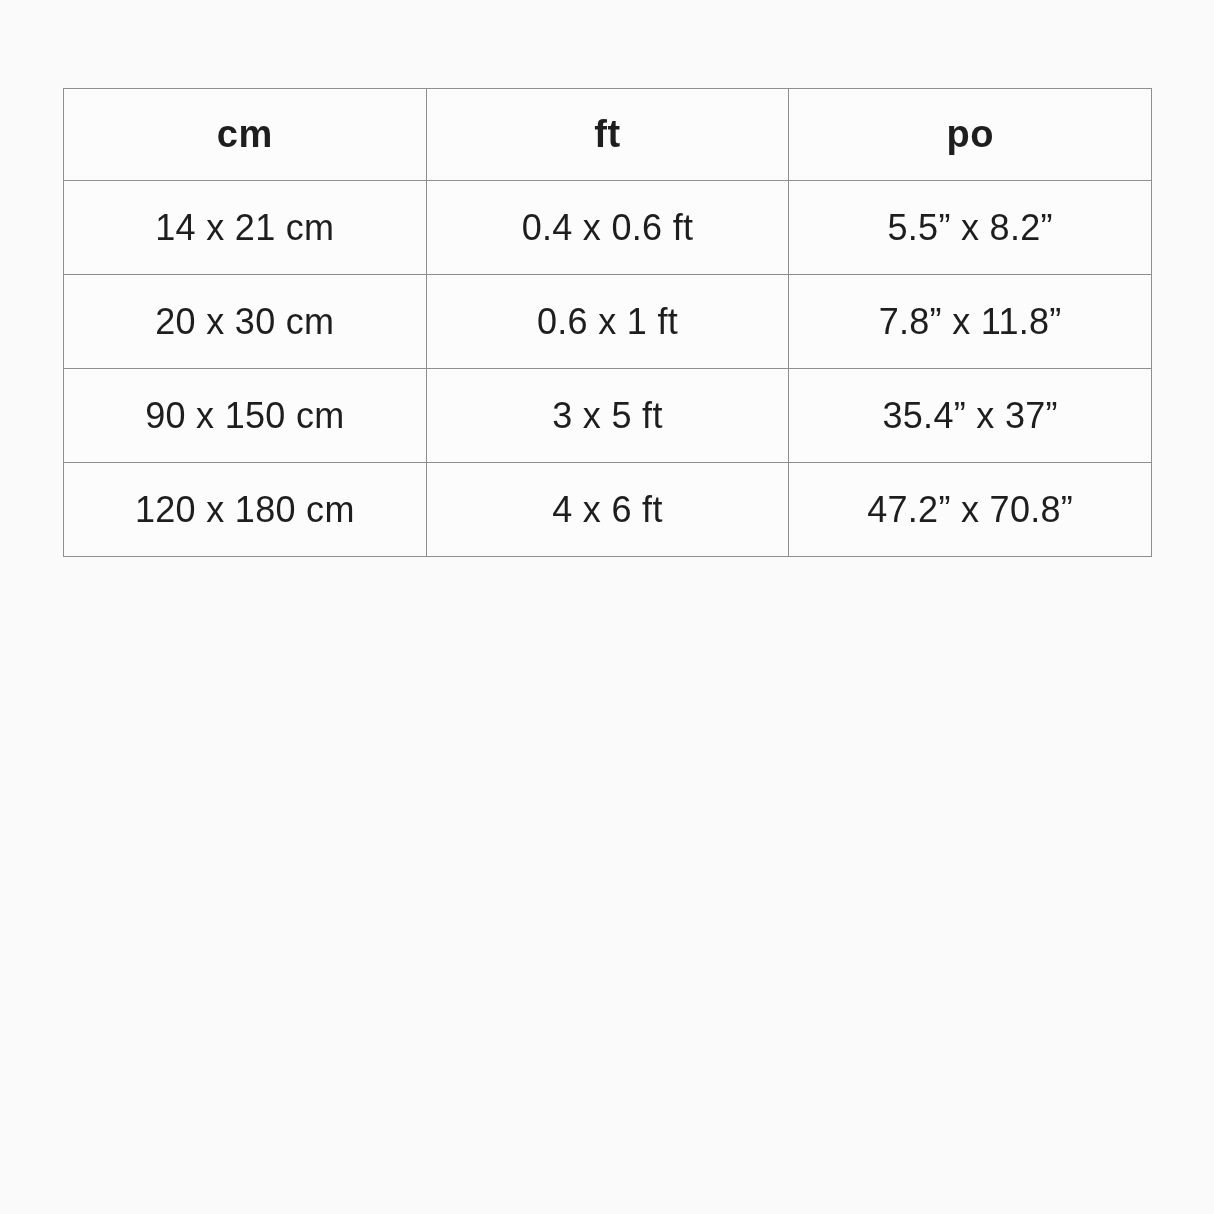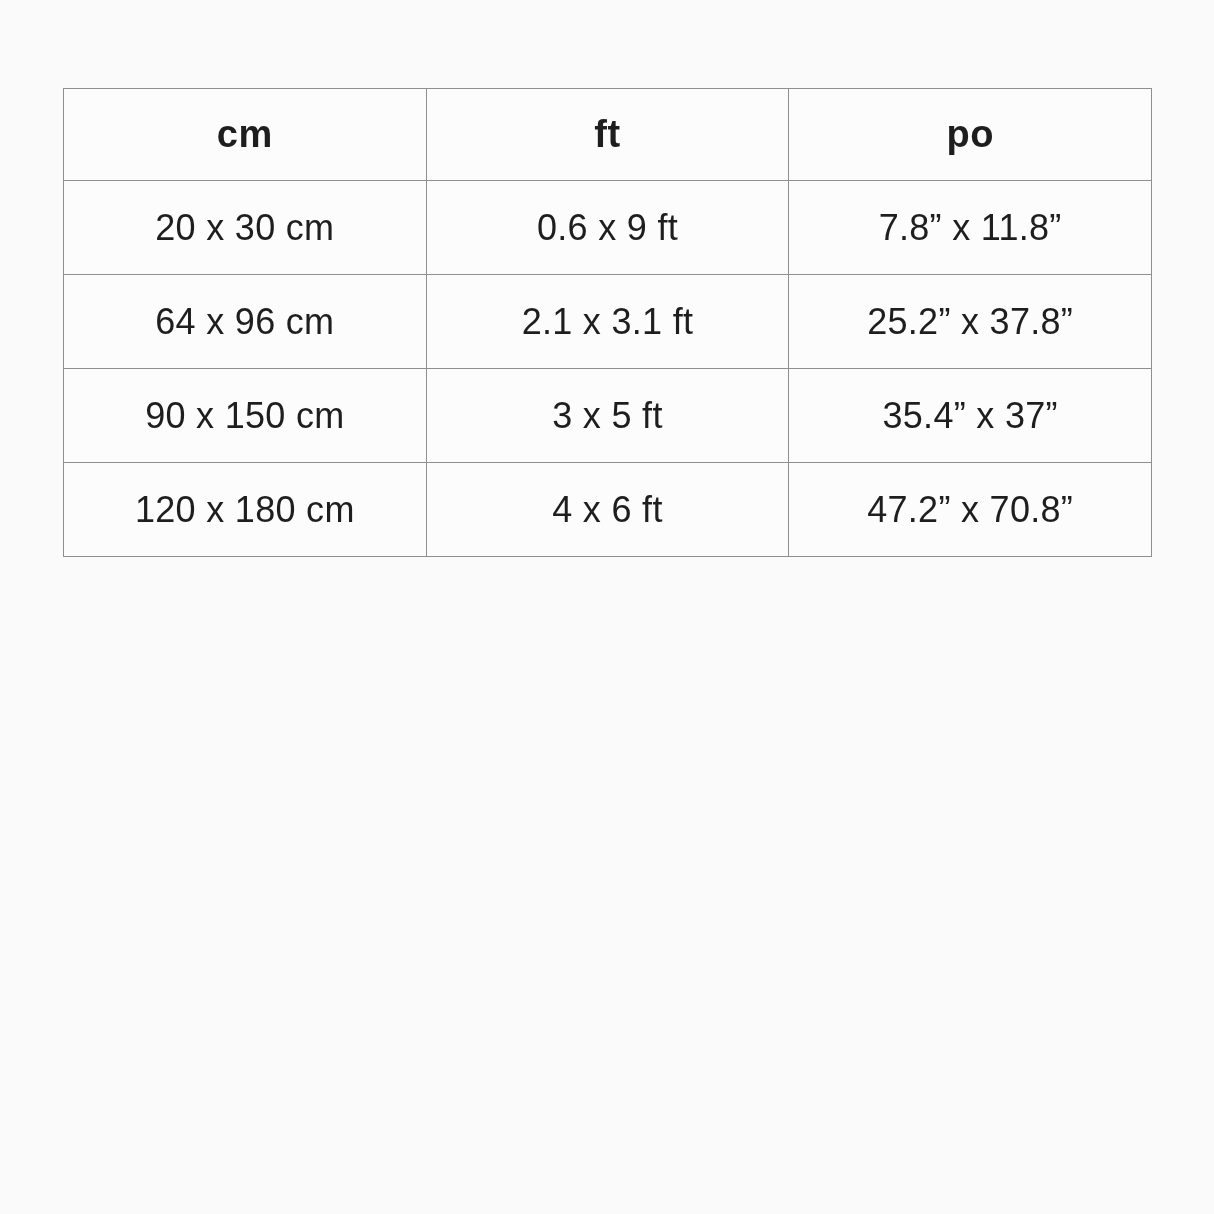--- a/index.html
+++ b/index.html
@@ -51,28 +51,28 @@
 <table class="size-table">
   <thead>
     <tr>
       <th>cm</th>
       <th>ft</th>
       <th>po</th>
     </tr>
   </thead>
   <tbody>
     <tr>
-      <td>20 x 30 cm</td>
-      <td>0.6 x 9 ft</td>
-      <td>7.8” x 11.8”</td>
+      <td>14 x 21 cm</td>
+      <td>0.4 x 0.6 ft</td>
+      <td>5.5” x 8.2”</td>
     </tr>
     <tr>
-      <td>64 x 96 cm</td>
-      <td>2.1 x 3.1 ft</td>
-      <td>25.2” x 37.8”</td>
+      <td>20 x 30 cm</td>
+      <td>0.6 x 1 ft</td>
+      <td>7.8” x 11.8”</td>
     </tr>
     <tr>
       <td>90 x 150 cm</td>
       <td>3 x 5 ft</td>
       <td>35.4” x 37”</td>
     </tr>
     <tr>
       <td>120 x 180 cm</td>
       <td>4 x 6 ft</td>
       <td>47.2” x 70.8”</td>

